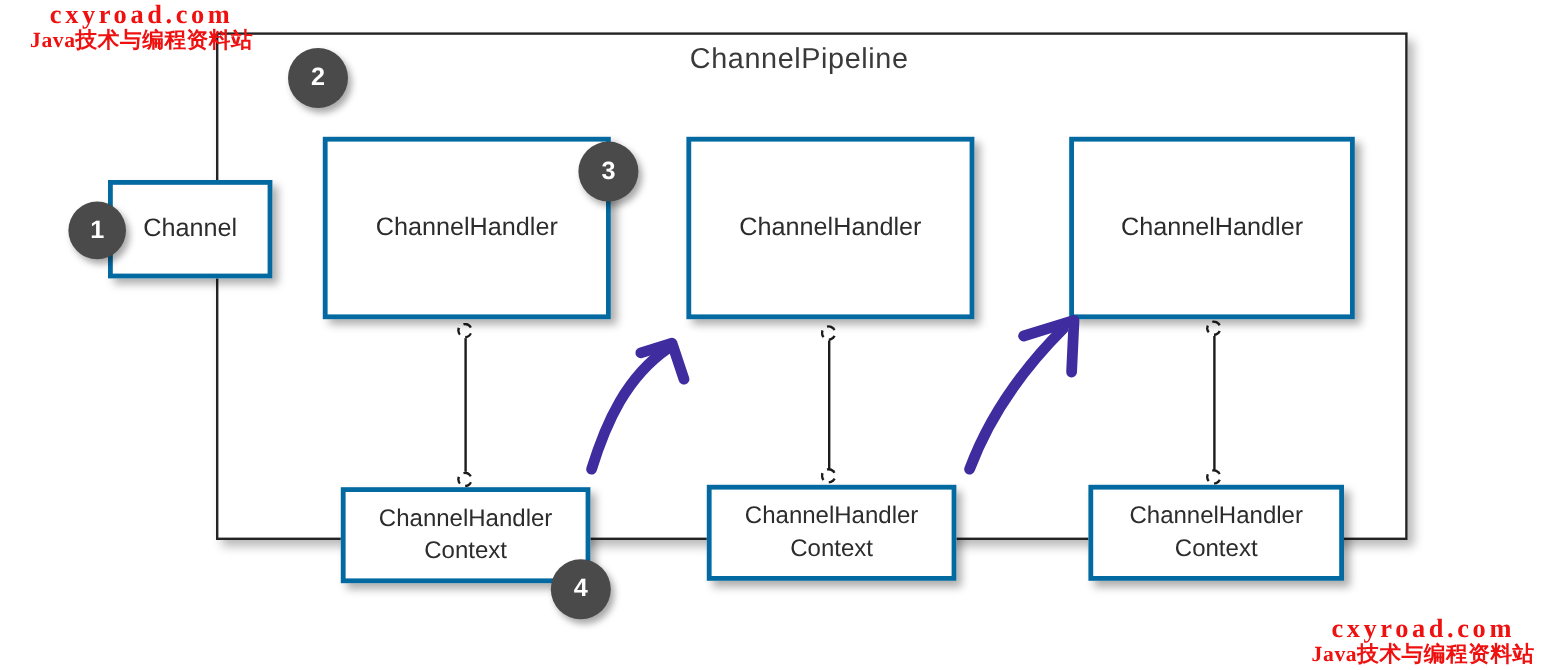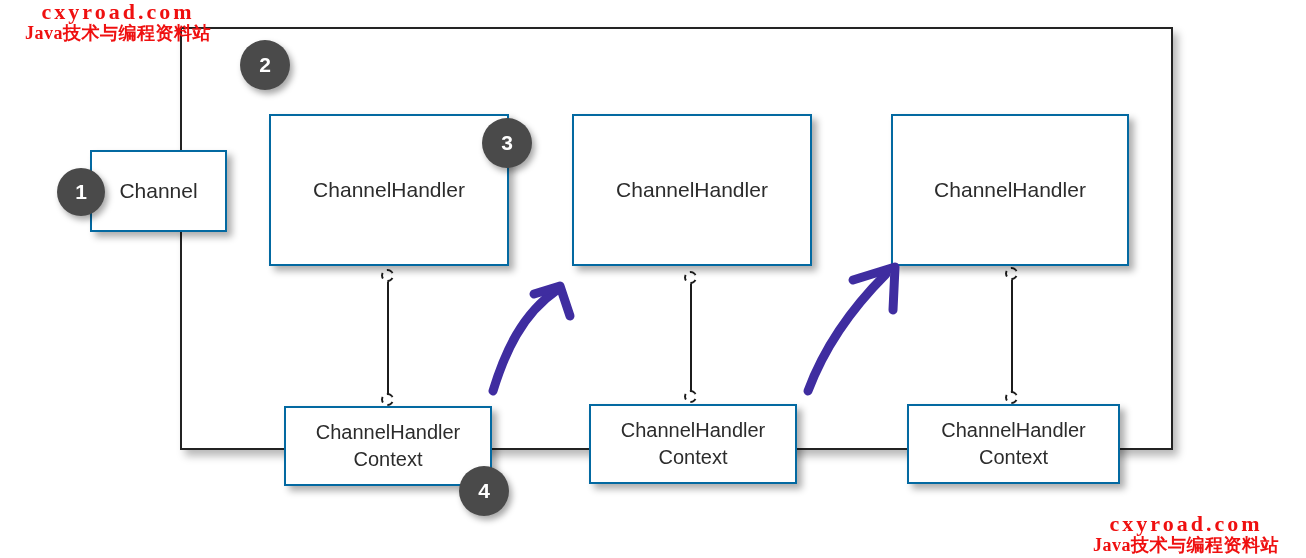--- a/index.html
+++ b/index.html
@@ -31,21 +31,21 @@
     font-size: 24px;
     color: #3a3a3a;
     letter-spacing: 0.5px;
     z-index: 2;
   }
 
   
   .dbox {
     position: absolute;
     background: #ffffff;
-    border: 2px solid #0369a1;
+    border: 4px solid #0369a1;
     box-shadow: 5px 5px 7px rgba(0,0,0,0.32);
     display: flex;
     align-items: center;
     justify-content: center;
     flex-direction: column;
     color: #2c2c2c;
     z-index: 3;
   }
 
   .channel-box {
@@ -138,20 +138,21 @@
 <body>
 
 <div class="canvas">
 
   <div class="watermark watermark-top-left">
     <div class="wm-line1">cxyroad.com</div>
     <div class="wm-line2">Java技术与编程资料站</div>
   </div>
 
   <div class="pipeline-box"></div>
+  <div class="pipeline-title">ChannelPipeline</div>
 
   <div class="connector-line conn-1"></div>
   <div class="connector-line conn-2"></div>
   <div class="connector-line conn-3"></div>
   <div class="connector-dot dot-1t"></div>
   <div class="connector-dot dot-1b"></div>
   <div class="connector-dot dot-2t"></div>
   <div class="connector-dot dot-2b"></div>
   <div class="connector-dot dot-3t"></div>
   <div class="connector-dot dot-3b"></div>

